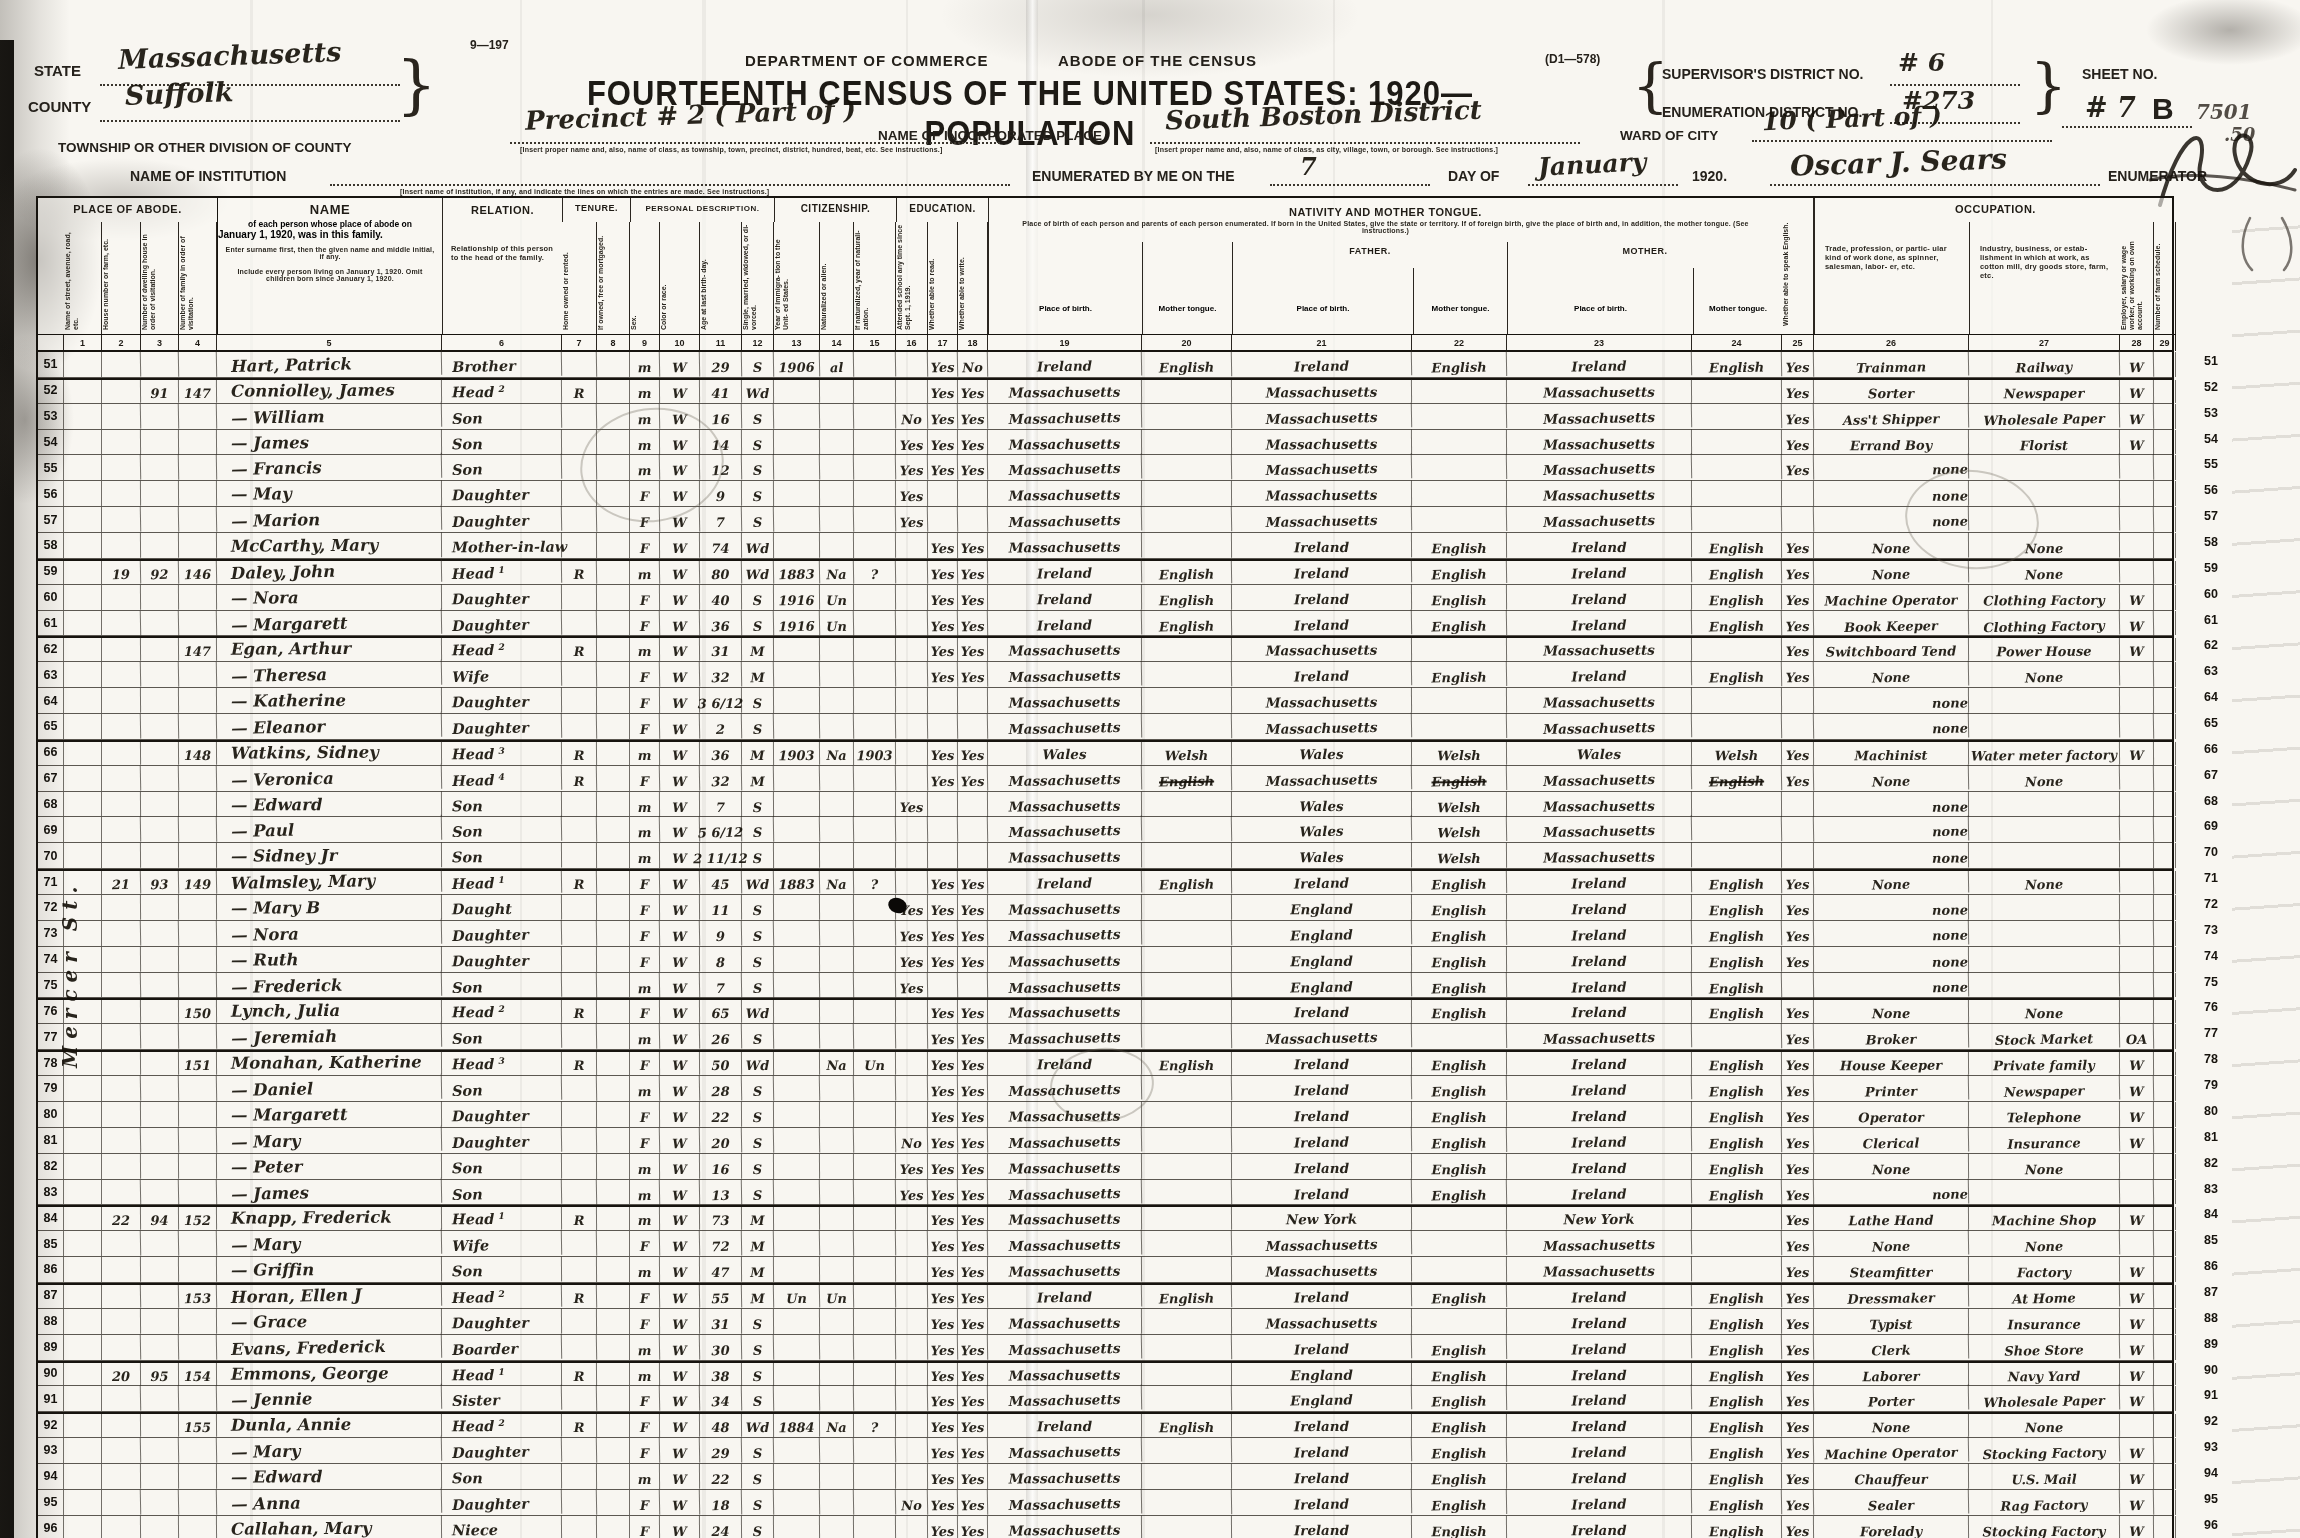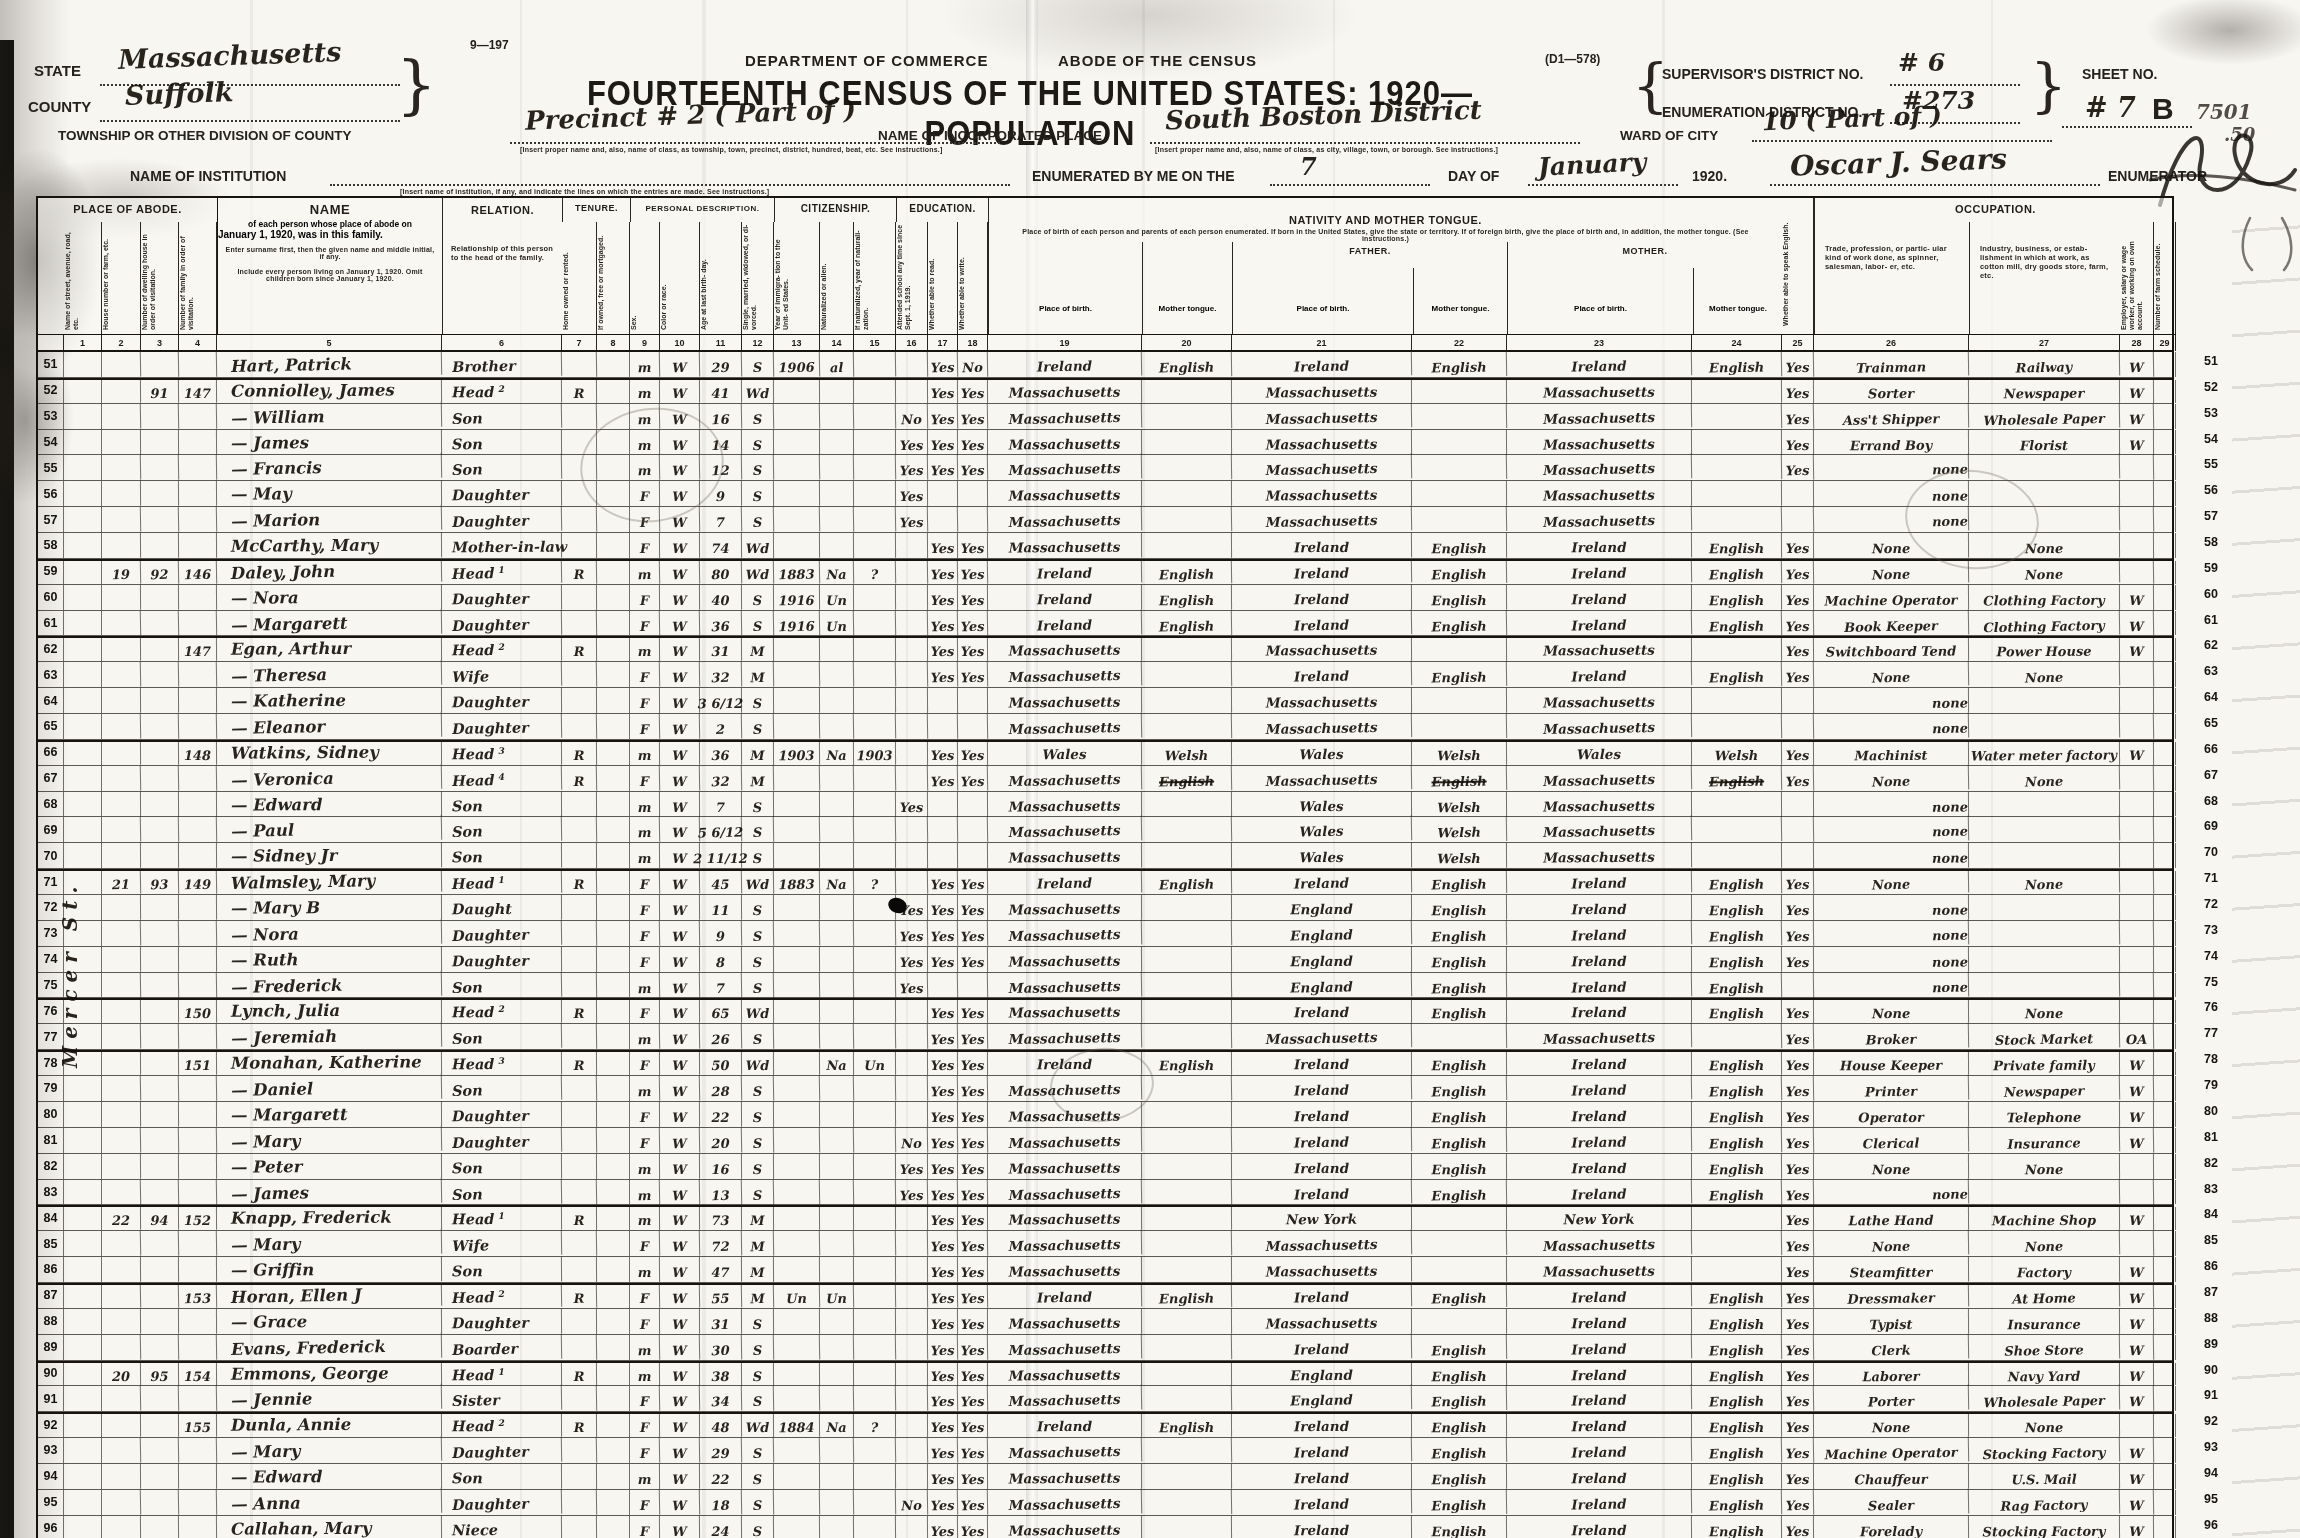--- a/index.html
+++ b/index.html
@@ -111,21 +111,21 @@
     <div class="dotline" style="left:1890px;top:122px;width:130px"></div>
     <span class="brace" style="left:2030px;top:52px;font-size:58px">}</span>
     <span class="lbl" style="left:2082px;top:66px;font-size:14px">SHEET NO.</span>
     <span class="hw" style="position:absolute;left:2085px;top:92px;font-size:27px"># 7</span>
     <span class="lbl" style="left:2152px;top:92px;font-size:30px">B</span>
     <div class="dotline" style="left:2062px;top:126px;width:130px"></div>
 
     <span class="hw" style="position:absolute;left:2196px;top:100px;font-size:20px;color:rgba(40,34,26,.8)">7501</span>
     <span class="hw" style="position:absolute;left:2224px;top:124px;font-size:18px;color:rgba(40,34,26,.8)">.50</span>
 
-    <span class="lbl" style="left:58px;top:128px;font-size:13.5px">TOWNSHIP OR OTHER DIVISION OF COUNTY</span>
+    <span class="lbl" style="left:58px;top:140px;font-size:13.5px">TOWNSHIP OR OTHER DIVISION OF COUNTY</span>
     <span class="hw" style="position:absolute;left:525px;top:100px;font-size:26px;transform:rotate(-2deg)">Precinct # 2 ( Part of )</span>
     <div class="dotline" style="left:510px;top:142px;width:490px"></div>
     <div class="hint" style="position:absolute;left:520px;top:146px;width:480px">[Insert proper name and, also, name of class, as township, town, precinct, district, hundred, beat, etc.  See instructions.]</div>
 
     <span class="lbl" style="left:878px;top:128px;font-size:13.5px">NAME OF INCORPORATED PLACE</span>
     <span class="hw" style="position:absolute;left:1165px;top:100px;font-size:26px;transform:rotate(-2deg)">South Boston District</span>
     <div class="dotline" style="left:1150px;top:142px;width:430px"></div>
     <div class="hint" style="position:absolute;left:1155px;top:146px;width:420px">[Insert proper name and, also, name of class, as city, village, town, or borough.  See instructions.]</div>
 
     <span class="lbl" style="left:1620px;top:128px;font-size:13.5px">WARD OF CITY</span>
@@ -202,21 +202,21 @@
       <div class="box vert" style="left:816px;top:24px;width:42px;height:112px;padding:4px 0 0 2px">If naturalized, year of naturali- zation.</div>
 
       <div class="box" style="left:858px;top:0;width:92px;height:24px">
         <div class="gl" style="padding-top:5px;font-size:10px">EDUCATION.</div>
       </div>
       <div class="box vert" style="left:858px;top:24px;width:32px;height:112px;padding:4px 0 0 2px">Attended school any time since Sept. 1, 1919.</div>
       <div class="box vert" style="left:890px;top:24px;width:30px;height:112px;padding:4px 0 0 2px">Whether able to read.</div>
       <div class="box vert" style="left:920px;top:24px;width:30px;height:112px;padding:4px 0 0 2px">Whether able to write.</div>
 
       <div class="box" style="left:950px;top:0;width:794px;height:44px">
-        <div class="gl" style="padding-top:16px">NATIVITY AND MOTHER TONGUE.</div>
+        <div class="gl" style="padding-top:8px">NATIVITY AND MOTHER TONGUE.</div>
         <div class="hint" style="text-align:center;padding:2px 30px 0;font-size:7px">Place of birth of each person and parents of each person enumerated.  If born in the United States, give the state or territory.  If of foreign birth, give the place of birth and, in addition, the mother tongue.  (See instructions.)</div>
       </div>
       <div class="box" style="left:950px;top:44px;width:154px;height:92px">
         <div style="font-size:8px;font-weight:bold;text-align:center;margin-top:62px">Place of birth.</div>
       </div>
       <div class="box" style="left:1104px;top:44px;width:90px;height:92px">
         <div style="font-size:8px;font-weight:bold;text-align:center;margin-top:62px">Mother tongue.</div>
       </div>
       <div class="box" style="left:1194px;top:44px;width:275px;height:92px">
         <div class="gl" style="font-size:9px;padding-top:4px">FATHER.</div>

